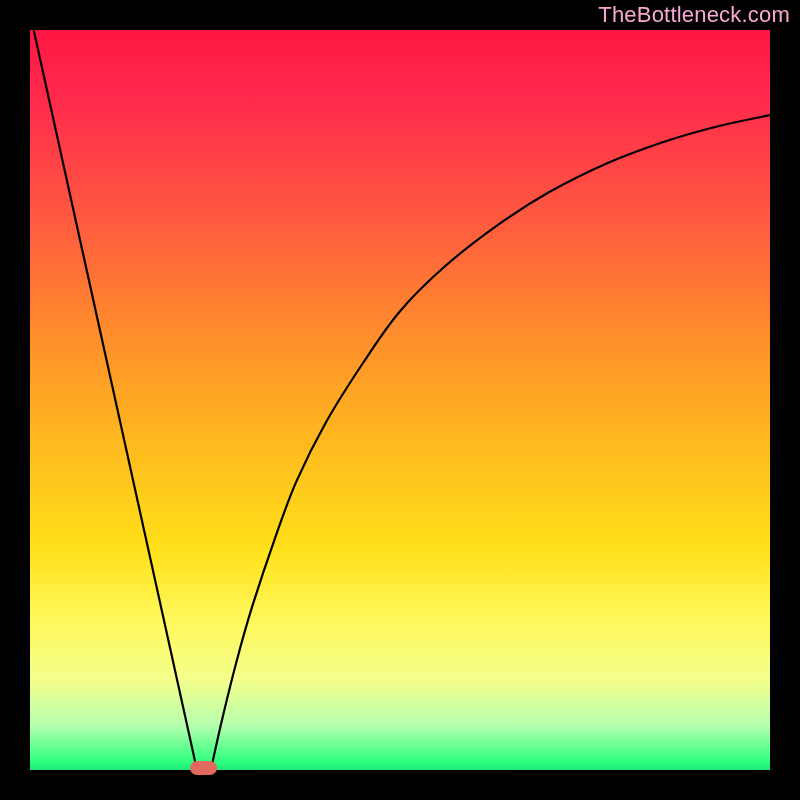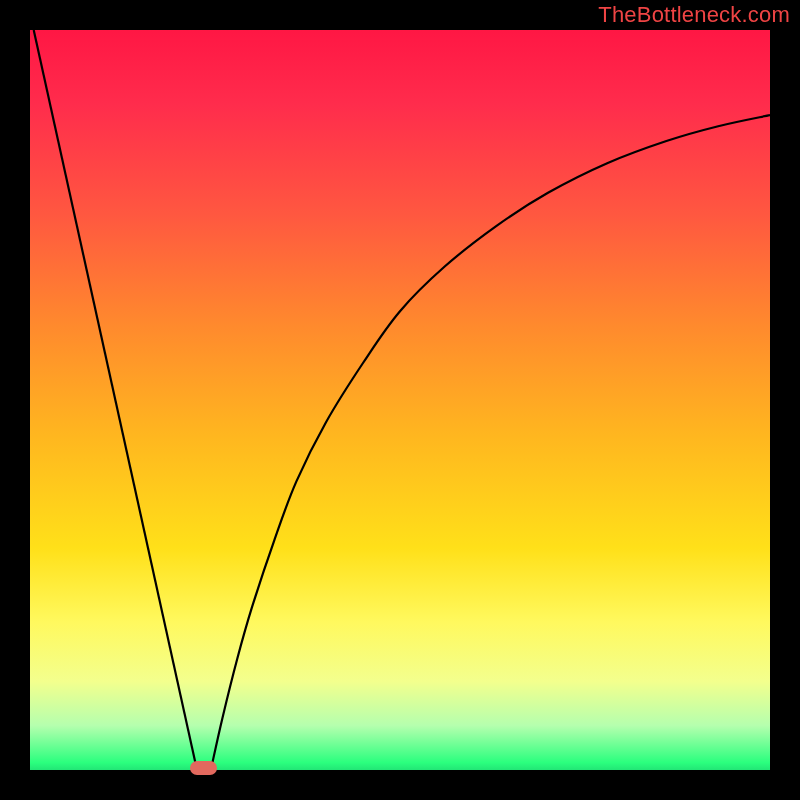--- a/index.html
+++ b/index.html
@@ -30,21 +30,21 @@
       #2bff7e 99%,
       #22e676 100%
     );
   }
   .watermark {
     position: absolute;
     top: 2px;
     right: 10px;
     font-family: Arial, Helvetica, sans-serif;
     font-size: 22px;
-    color: #ef4444;
+    color: #f9a8d4;
     font-weight: 500;
     letter-spacing: 0.2px;
   }
   svg.curves {
     position: absolute;
     left: 0;
     top: 0;
     width: 740px;
     height: 740px;
   }

